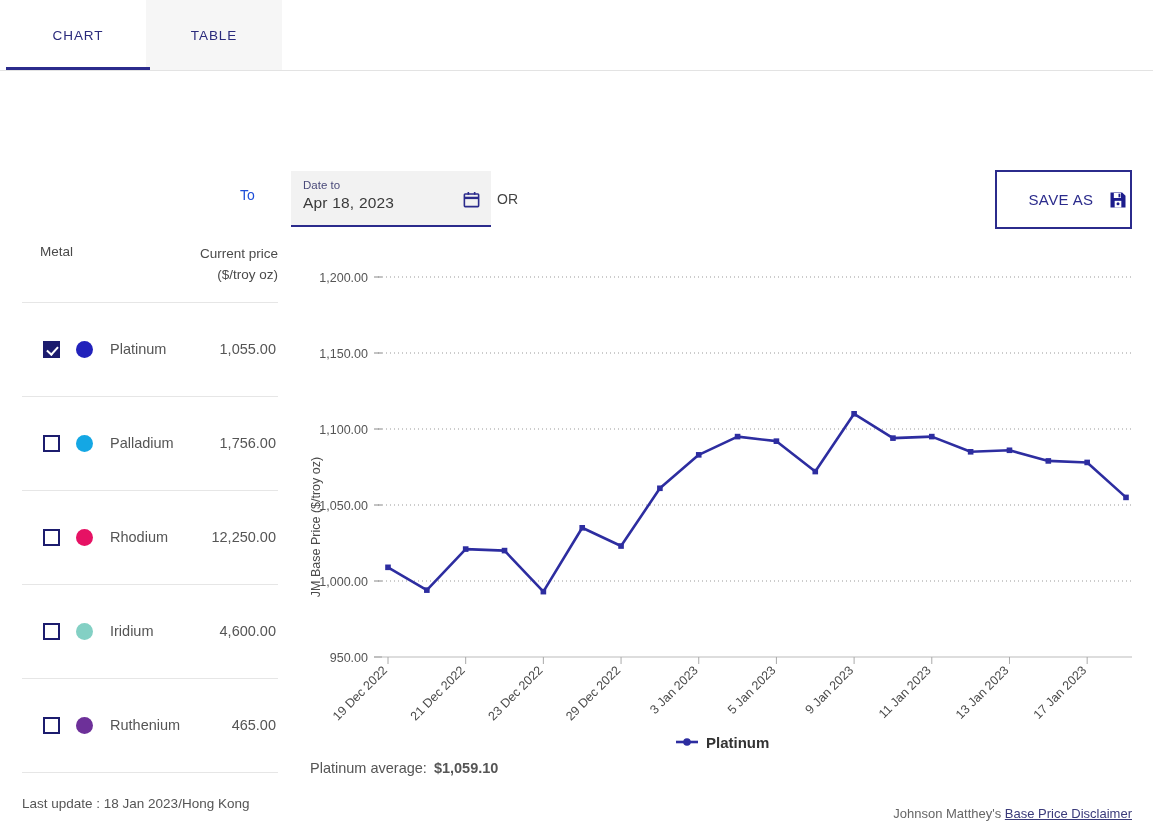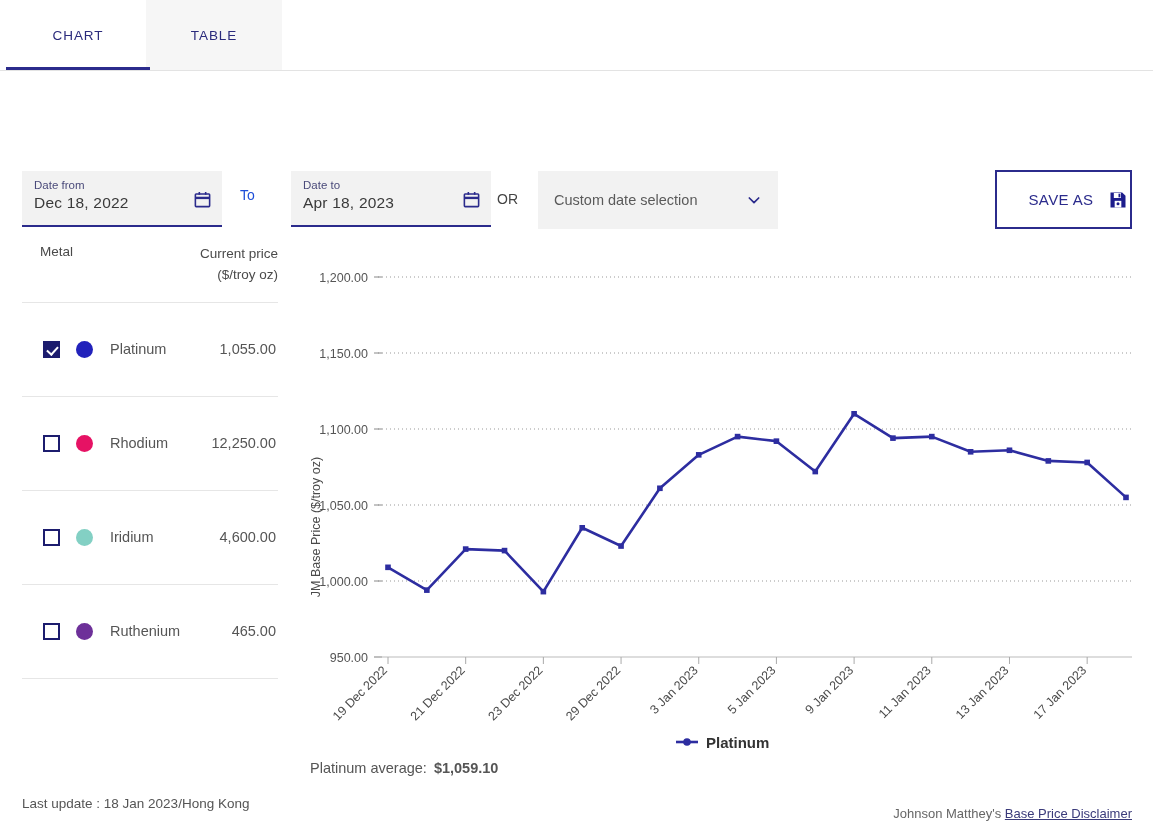--- a/index.html
+++ b/index.html
@@ -221,52 +221,36 @@
     <span>CHART</span>
   </div>
   <div class="tab tab-table">
     <span>TABLE</span>
   </div>
   <div class="tab-underline"></div>
 </div>
 
 <div class="controls">
 
-  <div class="date-field" id="date-from">
-    <div class="date-label">Date from</div>
-    <div class="date-value">Dec 18, 2022</div>
-    <svg class="cal-icon" viewBox="0 0 24 24" fill="none" stroke="#2b2b8c" stroke-width="2">
-      <rect x="3" y="5" width="18" height="16" rx="1"></rect>
-      <line x1="3" y1="10" x2="21" y2="10" stroke-width="3"></line>
-      <line x1="8" y1="2.5" x2="8" y2="6"></line>
-      <line x1="16" y1="2.5" x2="16" y2="6"></line>
-    </svg>
-  </div>
 
   <div class="to-label">To</div>
 
   <div class="date-field" id="date-to">
     <div class="date-label">Date to</div>
     <div class="date-value">Apr 18, 2023</div>
     <svg class="cal-icon" viewBox="0 0 24 24" fill="none" stroke="#2b2b8c" stroke-width="2">
       <rect x="3" y="5" width="18" height="16" rx="1"></rect>
       <line x1="3" y1="10" x2="21" y2="10" stroke-width="3"></line>
       <line x1="8" y1="2.5" x2="8" y2="6"></line>
       <line x1="16" y1="2.5" x2="16" y2="6"></line>
     </svg>
   </div>
 
   <div class="or-label">OR</div>
 
-  <div class="custom-select">
-    <span class="custom-select-text">Custom date selection</span>
-    <svg class="chevron" viewBox="0 0 24 24" fill="none" stroke="#2b2b8c" stroke-width="2.6" stroke-linecap="round" stroke-linejoin="round">
-      <polyline points="5 9 12 16 19 9"></polyline>
-    </svg>
-  </div>
 
   <div class="save-as-btn">
     <span class="save-as-label">SAVE AS</span>
     <svg width="20" height="20" viewBox="0 0 24 24" fill="#1c1c8c">
       <path d="M3 3h14l4 4v14H3V3z"></path>
       <rect x="7" y="3.6" width="8.5" height="6" fill="#fff"></rect>
       <rect x="12.6" y="4.4" width="2.2" height="4.4" fill="#1c1c8c"></rect>
       <rect x="8" y="13" width="8" height="8" fill="#fff"></rect>
       <circle cx="12" cy="16.6" r="1.8" fill="#1c1c8c"></circle>
     </svg>
@@ -281,20 +265,26 @@
       <span>($/troy oz)</span>
     </span>
   </div>
 
   <div id="metal-rows">
       <div class="metal-row">
         <span class="checkbox checked"></span>
         <span class="metal-dot" style="background:#2222bb"></span>
         <span class="metal-name">Platinum</span>
         <span class="metal-price">1,055.00</span>
+      </div>
+      <div class="metal-row">
+        <span class="checkbox"></span>
+        <span class="metal-dot" style="background:#14a7e4"></span>
+        <span class="metal-name">Palladium</span>
+        <span class="metal-price">1,756.00</span>
       </div>
       <div class="metal-row">
         <span class="checkbox"></span>
         <span class="metal-dot" style="background:#e61264"></span>
         <span class="metal-name">Rhodium</span>
         <span class="metal-price">12,250.00</span>
       </div>
       <div class="metal-row">
         <span class="checkbox"></span>
         <span class="metal-dot" style="background:#83d0c4"></span>

